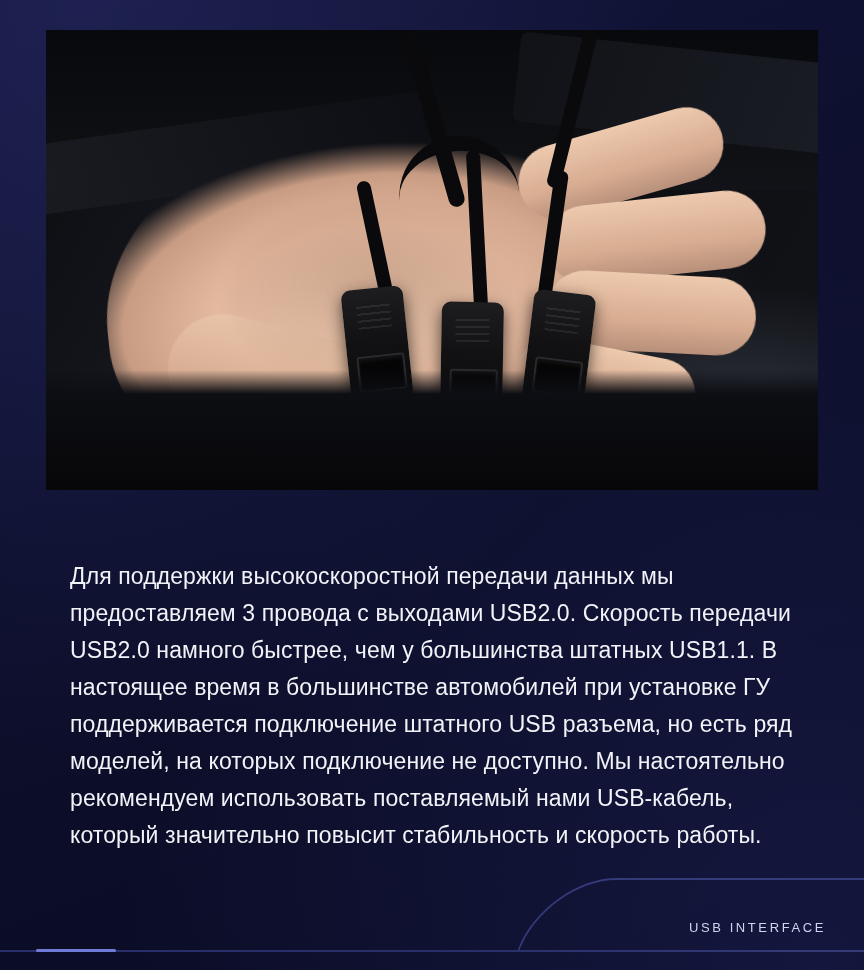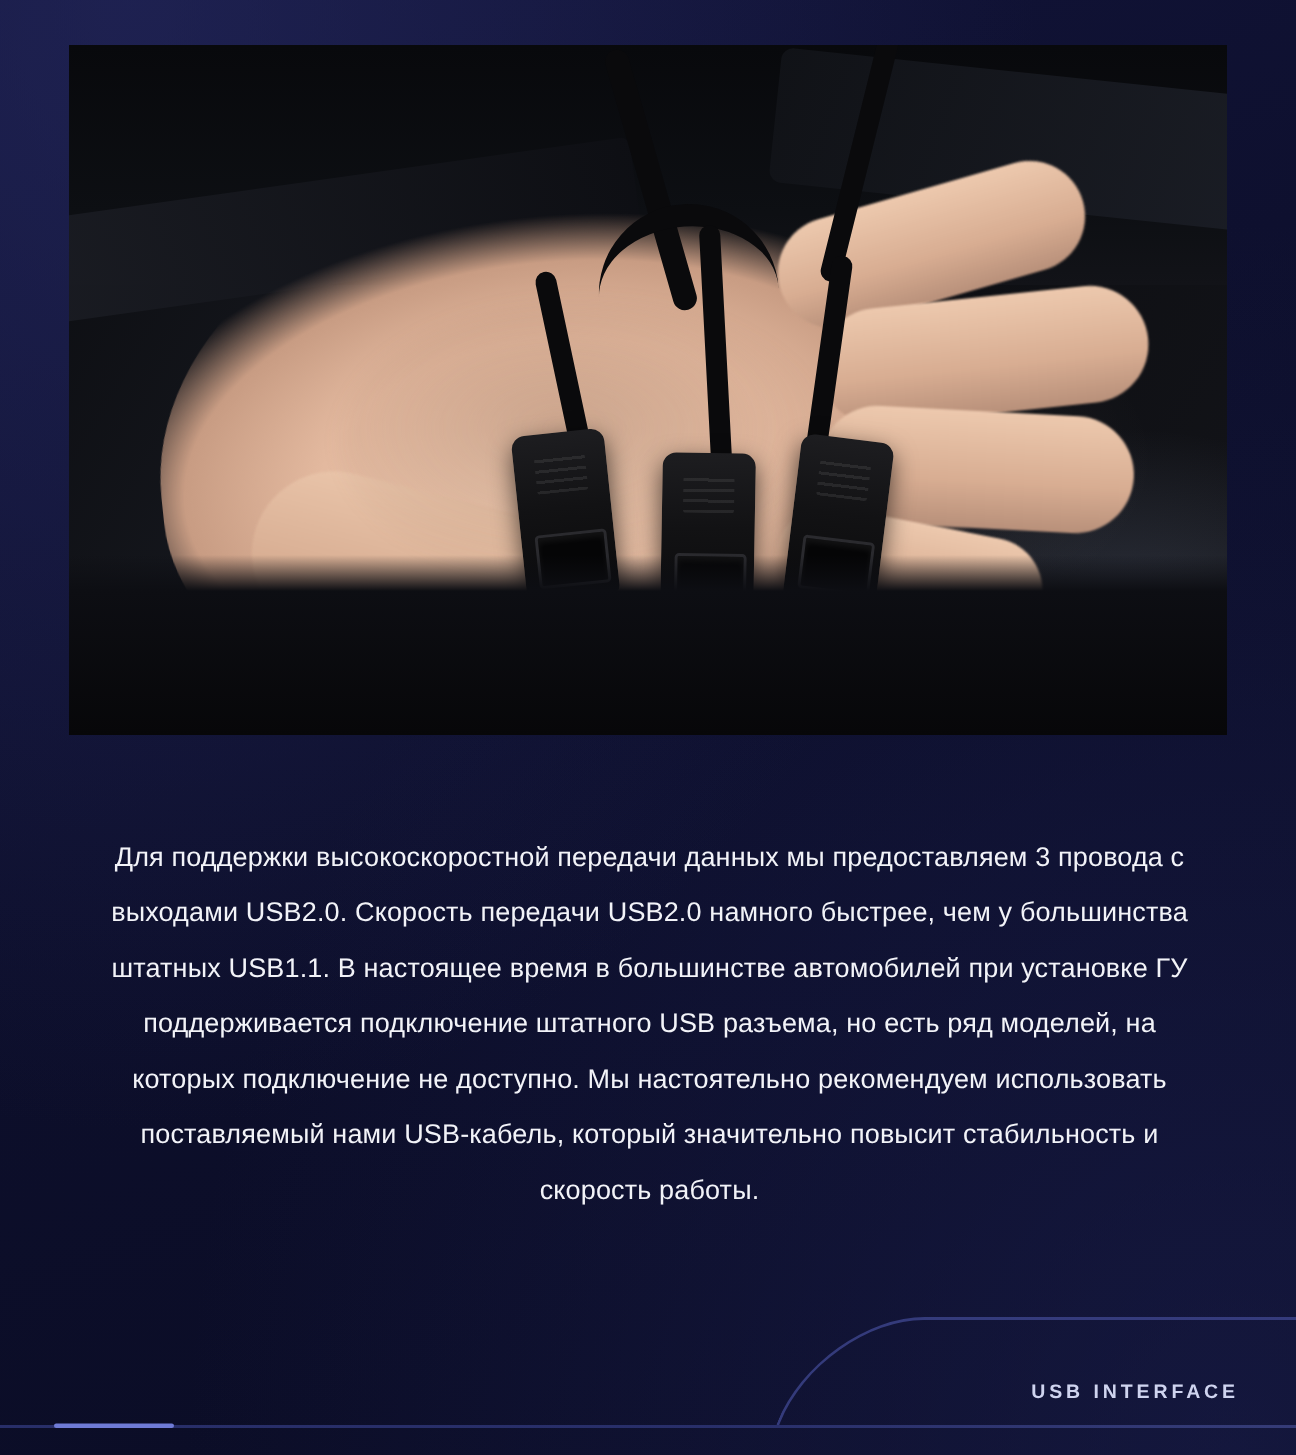--- a/index.html
+++ b/index.html
@@ -181,24 +181,24 @@
     transform: rotate(-4deg);
   }
 
   
   .body-text {
     position: absolute;
     left: 70px;
     top: 535px;
     width: 726px;
     color: #f2f3f8;
-    font-size: 18px;
+    font-size: 23px;
     line-height: 37px;
     letter-spacing: 0.1px;
-    text-align: center;
+    text-align: left;
   }
 
   
   .bottom-rule {
     position: absolute;
     left: 0;
     bottom: 18px;
     width: 864px;
     height: 2px;
     background: linear-gradient(90deg, #2b3270 0%, #2b3270 55%, #39407e 100%);
@@ -225,21 +225,21 @@
     transform: skewX(-22deg);
     opacity: .85;
   }
   .bottom-label {
     position: absolute;
     right: 38px;
     bottom: 35px;
     color: #cfd4ef;
     font-size: 13px;
     letter-spacing: 2.6px;
-    font-weight: 700;
+    font-weight: 400;
   }
 </style>
 </head>
 <body>
 
 <div class="page">
 
   <div class="photo-wrap">
     <div class="photo">
       <div class="car-top"></div>

